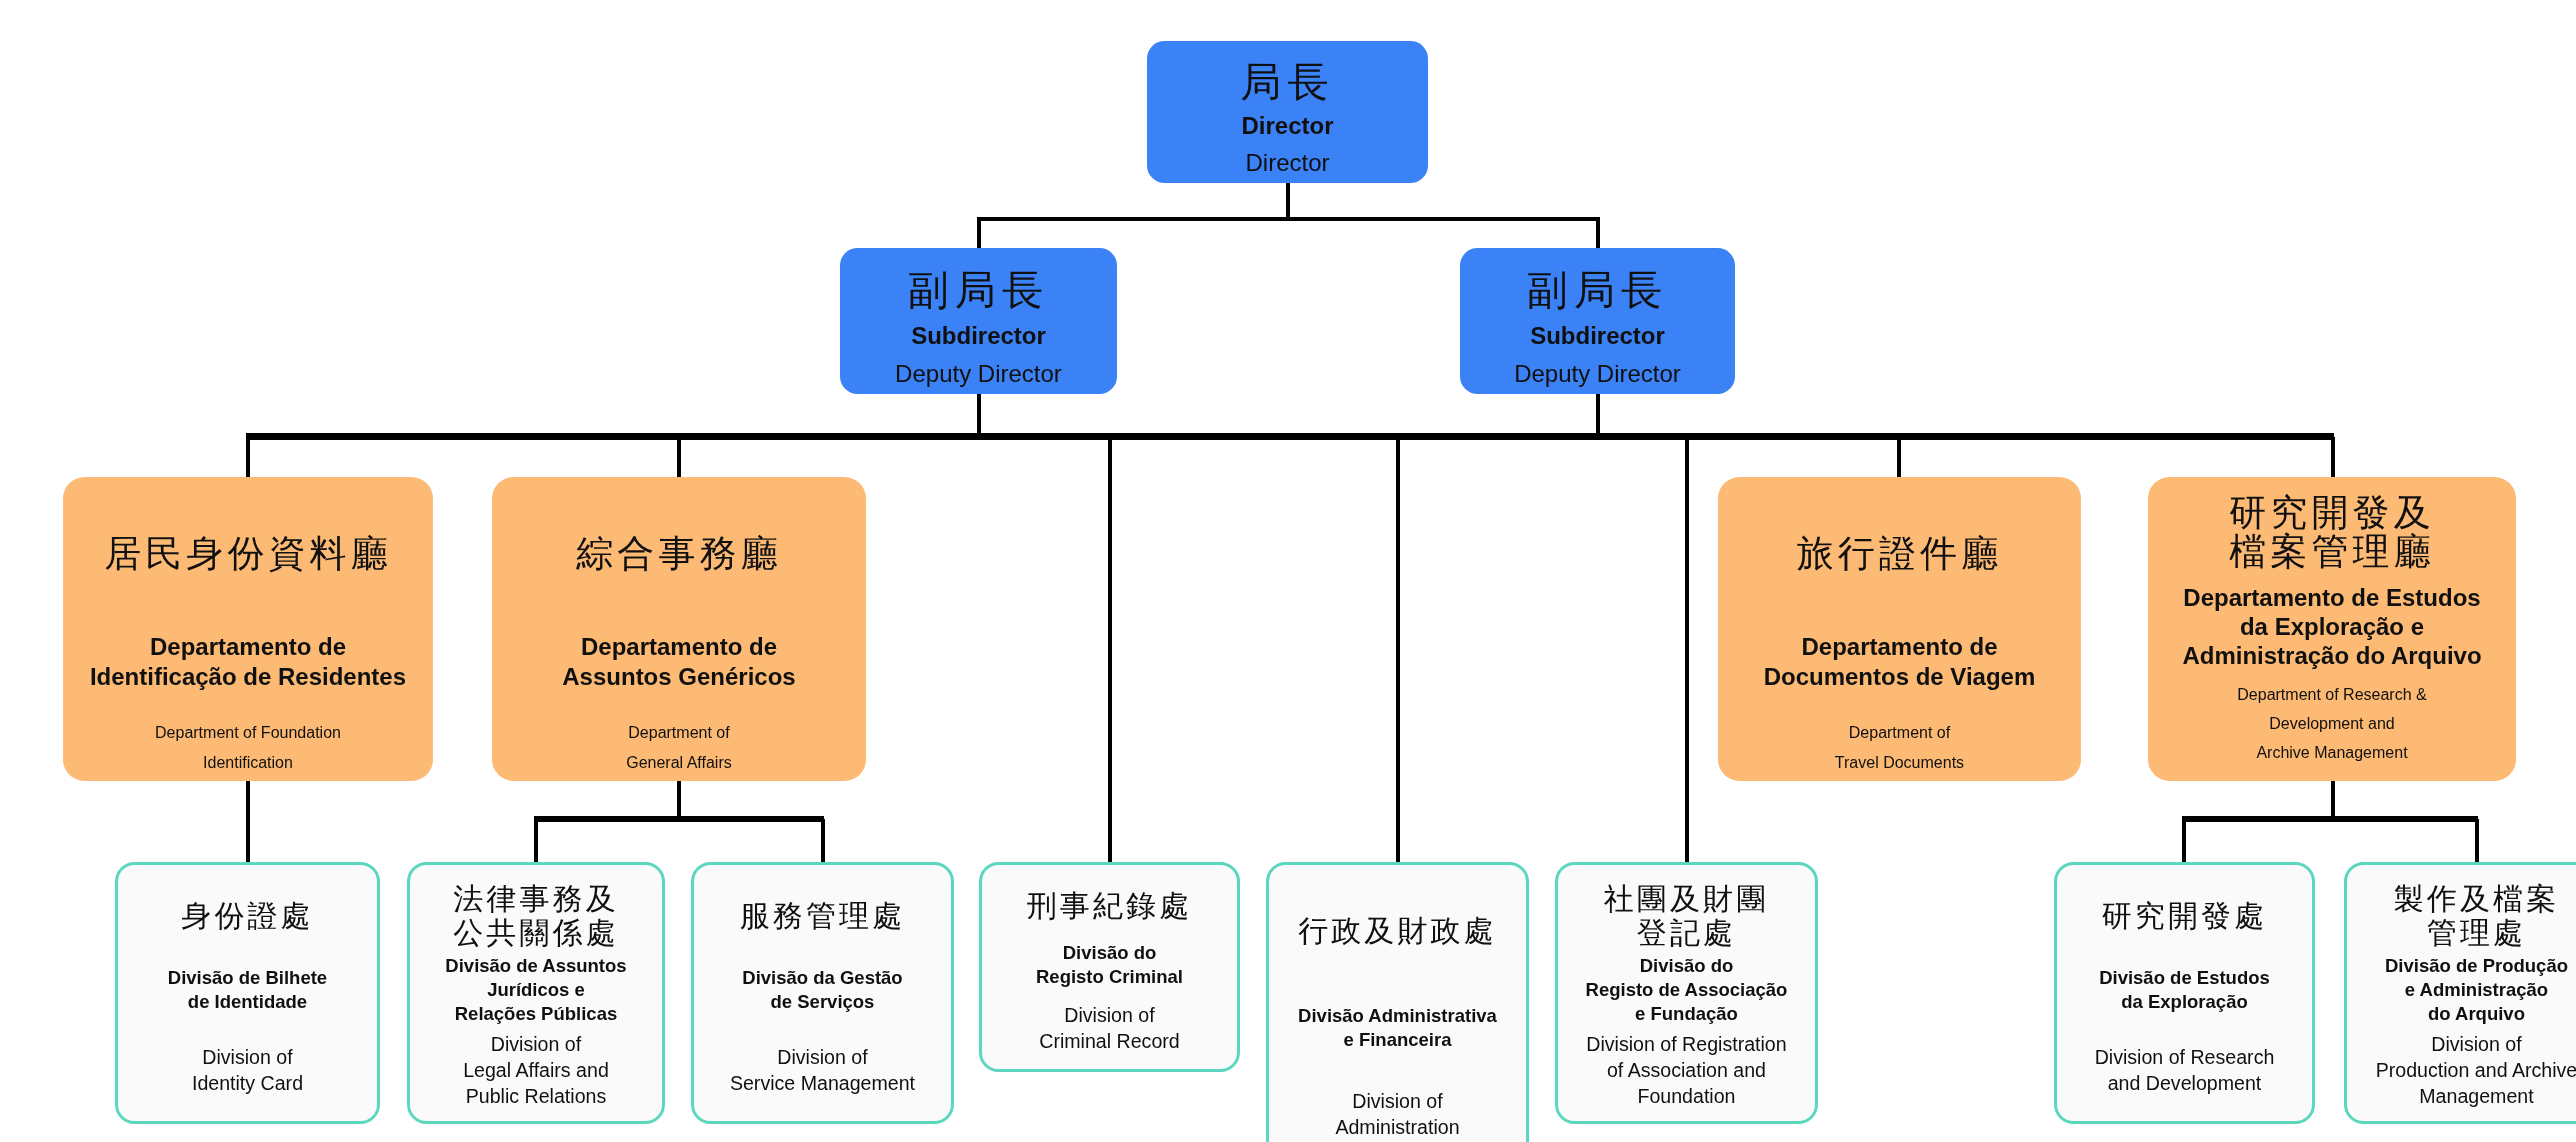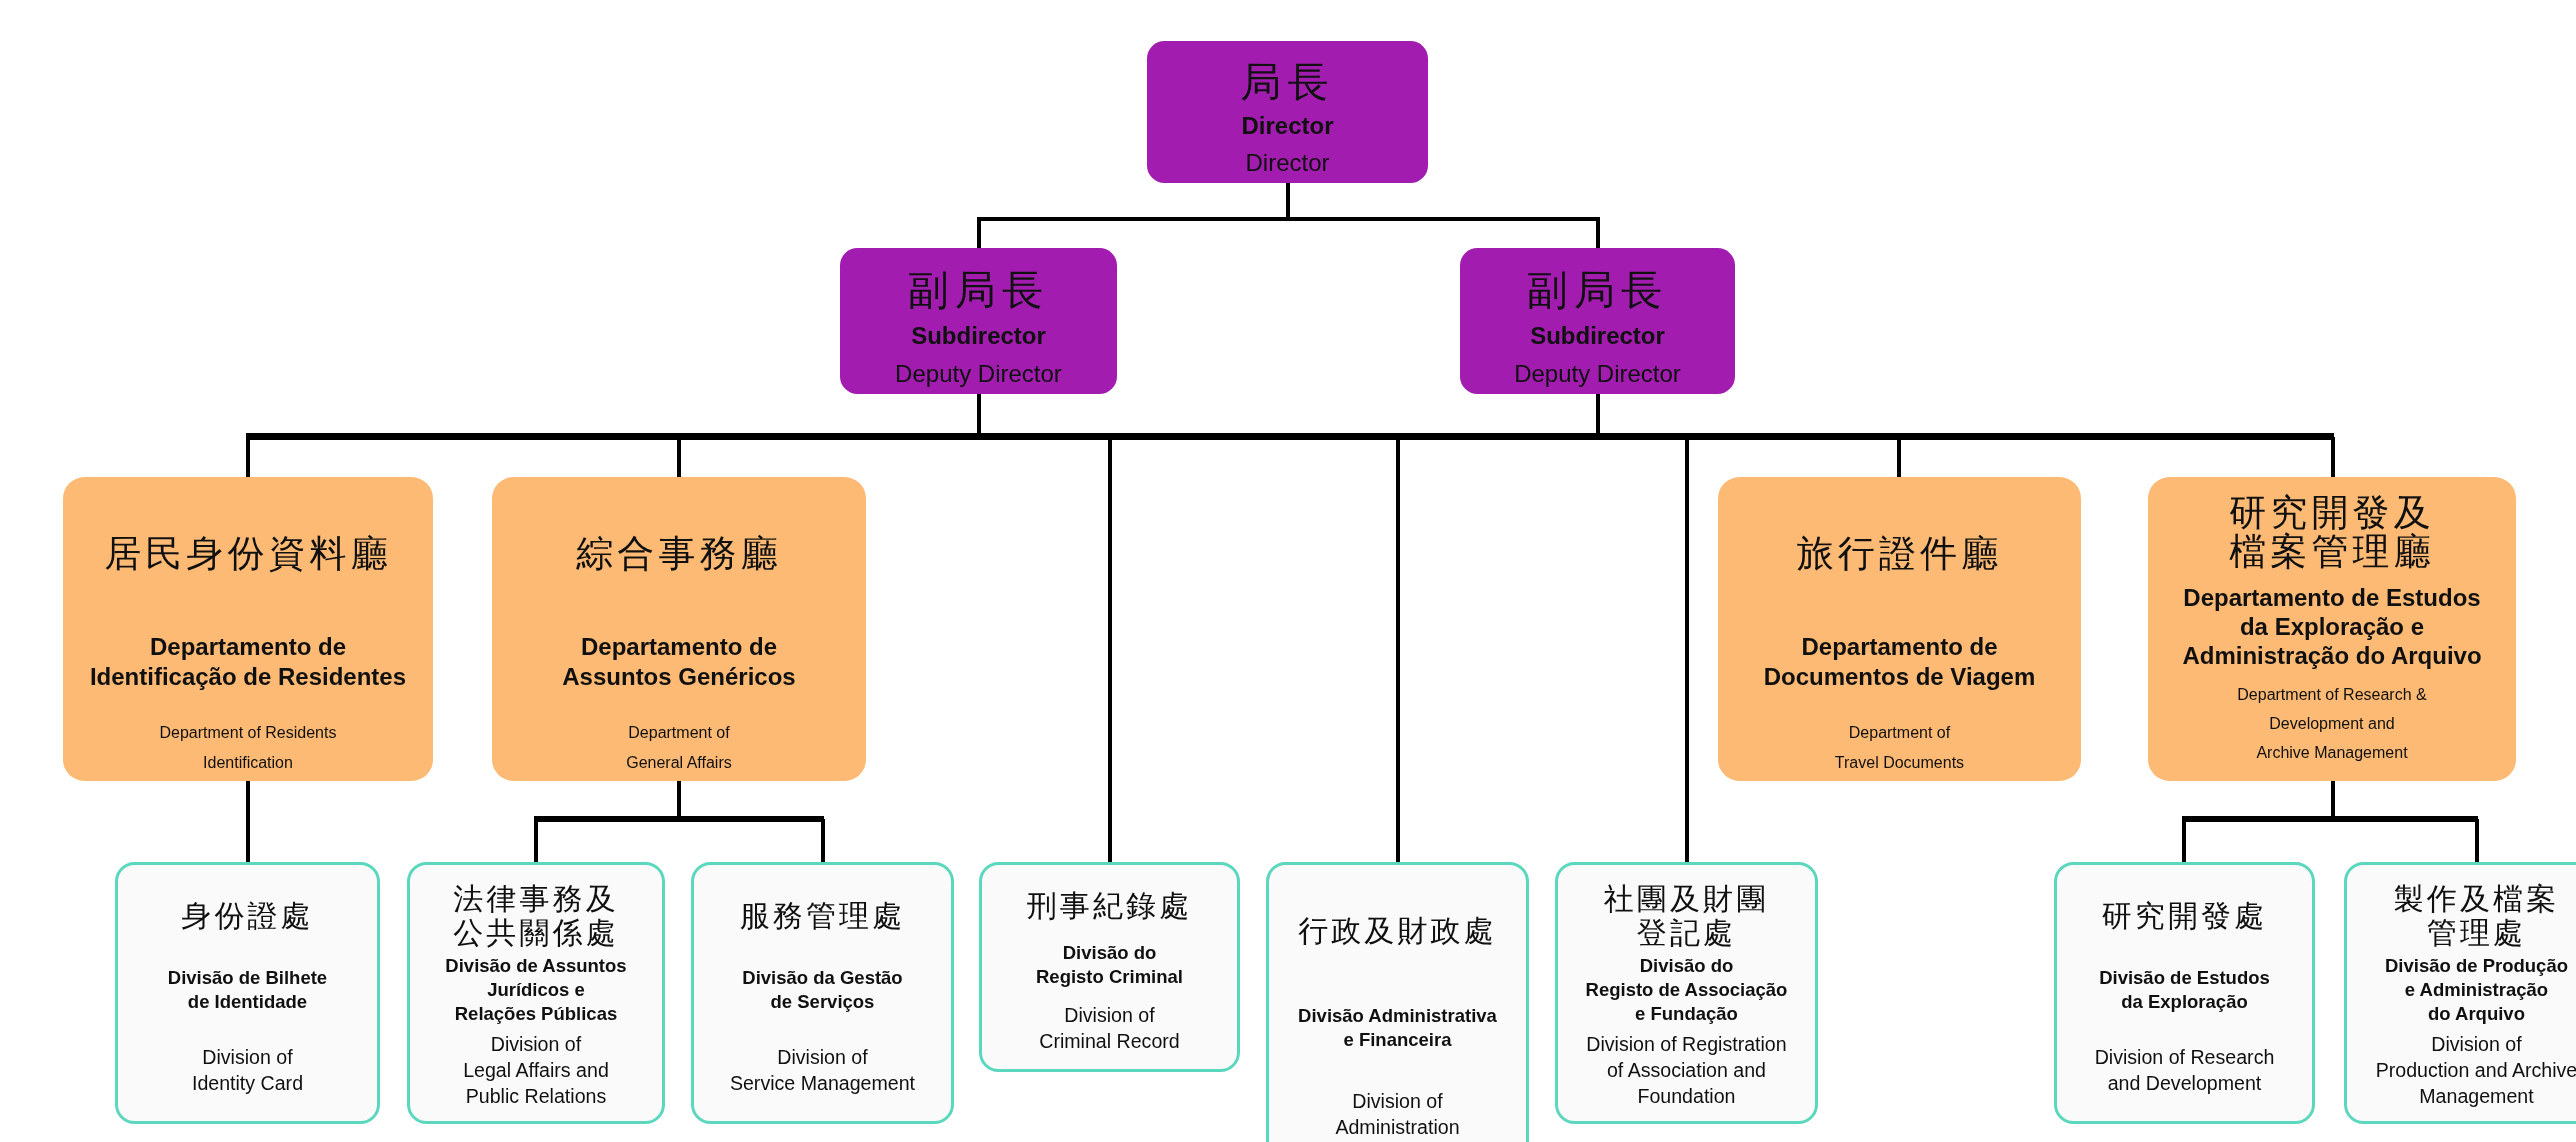--- a/index.html
+++ b/index.html
@@ -1,21 +1,21 @@
 <!DOCTYPE html>
 <html style="font-size:8.2px"><head>
 <meta charset="utf-8">
 <style>
   html, body { margin: 0; padding: 0; background: #ffffff; }
   body { width: 2663px; height: 1143px; position: relative;
          font-family: "Liberation Sans", "DejaVu Sans", sans-serif; }
   .canvas { position: absolute; left: 0; top: 0; width: 2663px; height: 1143px; }
 
   .node { position: absolute; box-sizing: border-box; color: #101010; }
-  .l1, .l2 { background: #a21caf; border-radius: 17.5px; }
+  .l1, .l2 { background: #3b82f6; border-radius: 17.5px; }
   .l3 { background: #fdba74; border-radius: 21.6px; }
   .l4 { background: #FAFAFA; border: 3.6px solid #5BD7BE; border-radius: 19.6px; }
 
   .row { position: absolute; left: 2%; width: 96%; text-align: center;
          transform: translateY(-50%); white-space: pre-line; }
 
   
   .l1 .zh, .l2 .zh { top: 29%; font-size: 41px; line-height: 45px; letter-spacing: 6.2px; font-weight: 400; }
   .l1 .pt, .l2 .pt { top: 60%; font-size: 24px; line-height: 28px; font-weight: 700; }
   .l1 .en, .l2 .en { top: 86%; font-size: 24px; line-height: 28px; font-weight: 400; }
@@ -87,21 +87,21 @@
   <div class="node l2" style="left:1460px; top:248px; width:275px; height:146px;">
     <div class="row zh">副局長</div>
     <div class="row pt">Subdirector</div>
     <div class="row en">Deputy Director</div>
   </div>
 
   <div class="node l3" style="left:63px; top:477px; width:370px; height:304px;padding-left:9px;">
     <div class="row zh">居民身份資料廳</div>
     <div class="row pt">Departamento de
 Identificação de Residentes</div>
-    <div class="row en">Department of Residents
+    <div class="row en">Department of Foundation
 Identification</div>
   </div>
   <div class="node l3" style="left:492px; top:477px; width:374px; height:304px;">
     <div class="row zh">綜合事務廳</div>
     <div class="row pt">Departamento de
 Assuntos Genéricos</div>
     <div class="row en">Department of
 General Affairs</div>
   </div>
   <div class="node l3" style="left:1718px; top:477px; width:363px; height:304px;">

